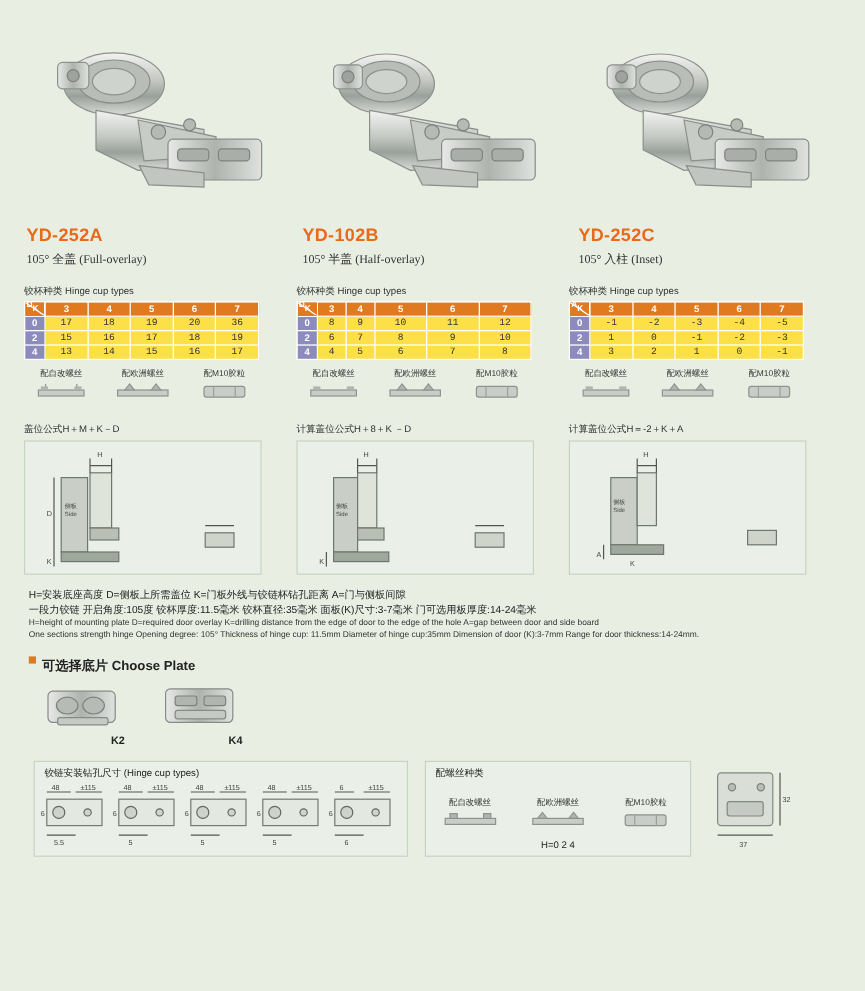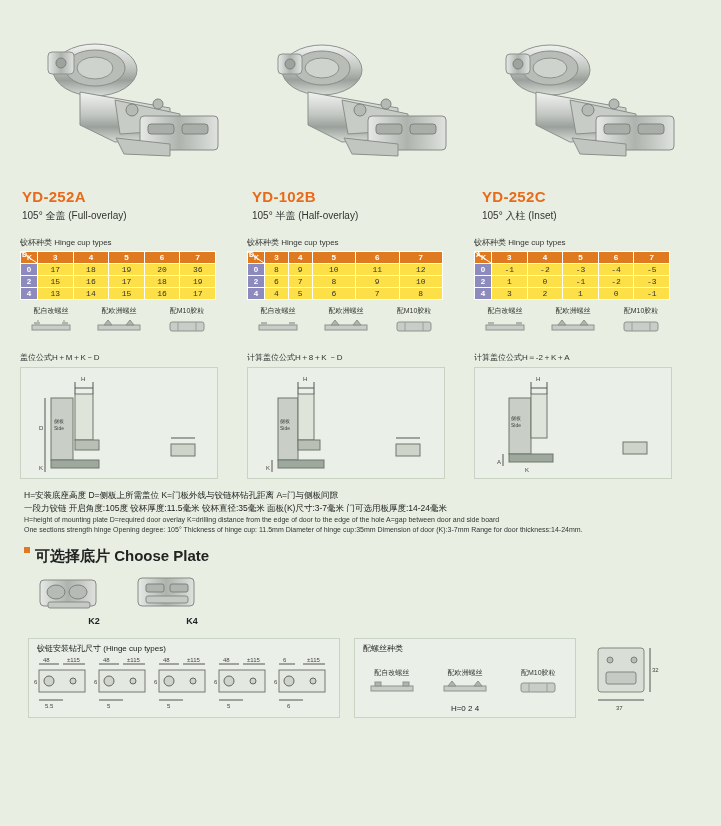--- a/index.html
+++ b/index.html
@@ -11,21 +11,21 @@
     position:relative;
     overflow:hidden;
   }
   .page{position:relative;width:721px;height:826px;}
 
   
   .products{display:flex;padding:30px 20px 0 20px;gap:0;}
   .product{width:220px;margin-right:10px;position:relative;}
   .hinge-img{height:150px;position:relative;}
   .title{font-size:15px;font-weight:bold;color:#e96a1a;letter-spacing:.3px;margin:8px 0 4px 2px;}
-  .subtitle{font-size:10px;color:#333;margin-left:2px;}
+  .subtitle{font-size:10px;color:#333;margin-left:2px;font-family:Liberation Serif, serif;}
 
   
   .tables{display:flex;padding:14px 20px 0 20px;}
   .tblock{width:220px;margin-right:10px;}
   .tcap{font-size:8px;color:#333;margin-bottom:3px;}
   table.cup{border-collapse:collapse;font-size:8px;width:196px;}
   table.cup td{border:1px solid #fff;text-align:center;height:11px;padding:0;}
   table.cup tr.hdr td{background:#e07a20;color:#fff;font-weight:bold;}
   table.cup td.rowhdr{background:#8d8bbd;color:#fff;font-weight:bold;width:16px;}
   table.cup td.cell{background:#fde047;color:#333;font-family:Liberation Mono, monospace;}
@@ -46,26 +46,26 @@
   .dformula{font-size:8px;color:#333;margin-bottom:4px;}
   .dbox{width:196px;height:110px;background:#eaf0e7;border:1px solid #c9d3c4;position:relative;}
 
   
   .notes{padding:10px 20px 0 24px;}
   .notes .cn{font-size:8.5px;color:#222;line-height:1.5;}
   .notes .en{font-size:7px;color:#333;line-height:1.45;}
 
   
   .chooseplate{padding:12px 20px 0 24px;}
-  .cp-head{font-size:15px;font-weight:bold;color:#222;display:flex;align-items:flex-start;gap:5px;}
+  .cp-head{font-size:11px;font-weight:bold;color:#222;display:flex;align-items:flex-start;gap:5px;}
   .cp-square{width:6px;height:6px;background:#e07a20;display:inline-block;}
   .cp-items{display:flex;gap:28px;margin-top:6px;margin-left:10px;}
   .cp-item{width:70px;text-align:center;}
   .cp-imgbox{height:42px;position:relative;}
-  .cp-label{font-size:9px;font-weight:bold;color:#222;margin-top:2px;text-align:center;margin-left:4px;padding-left:46px;}
+  .cp-label{font-size:9px;font-weight:bold;color:#222;margin-top:2px;text-align:right;margin-left:4px;padding-left:46px;}
 
   
   .bottom{display:flex;padding:12px 20px 0 28px;gap:14px;}
   .bpanel{background:#eaf0e7;border:1px solid #c9d3c4;position:relative;}
   .bp1{width:310px;height:78px;}
   .bp2{width:220px;height:78px;}
   .bp3{width:70px;height:78px;}
   .bp-title{font-size:8px;color:#222;padding:4px 0 0 8px;}
   .drill-row{display:flex;gap:0;padding:2px 4px;}
   .drill-cell{width:60px;height:56px;position:relative;}

